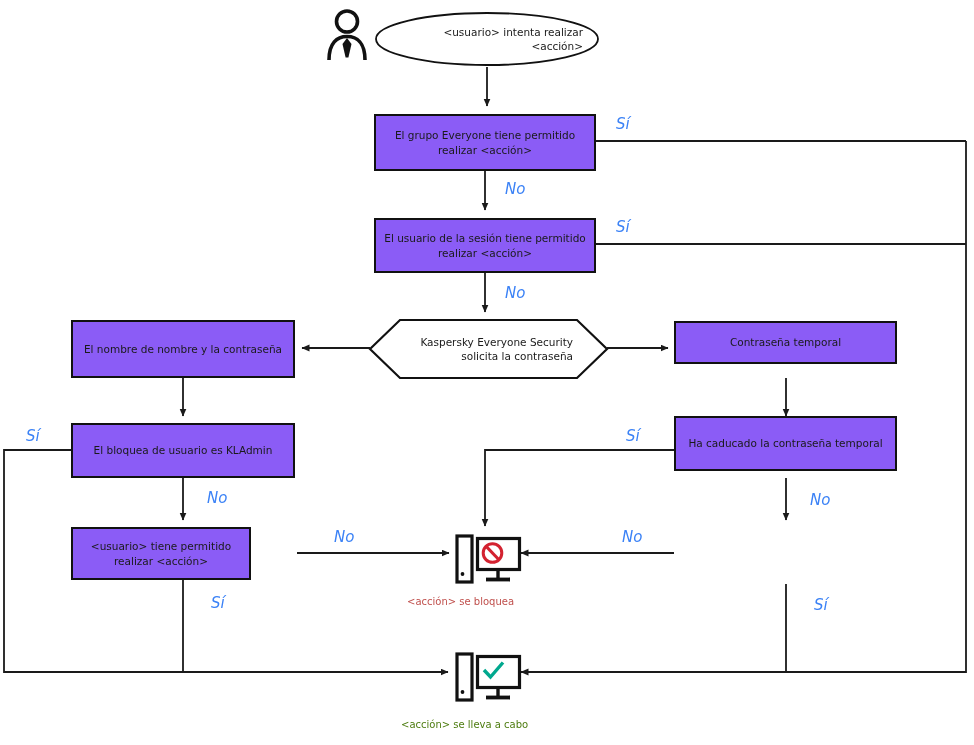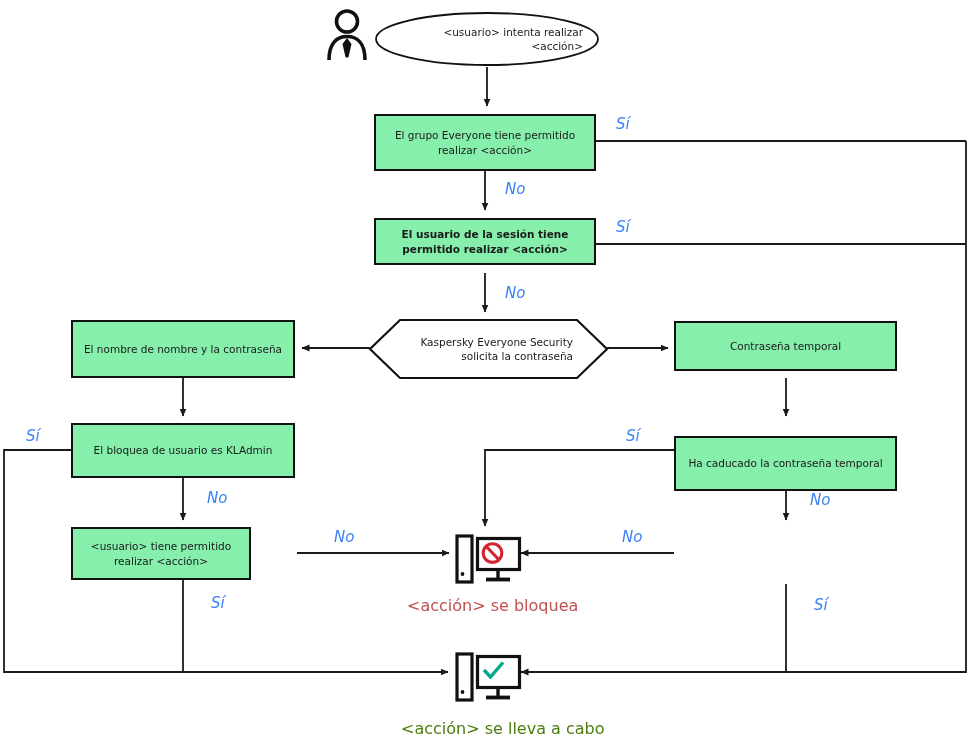--- a/index.html
+++ b/index.html
@@ -2,33 +2,33 @@
 <html><head>
 <meta charset="utf-8">
 <style>
   html,body{margin:0;padding:0;background:#ffffff;}
   #stage{
     position:relative;width:974px;height:745px;background:#ffffff;
     font-family:"DejaVu Sans","Liberation Sans",sans-serif;color:#1a1a1a;overflow:hidden;
   }
   #wires{position:absolute;left:0;top:0;width:974px;height:745px;}
   .node{
-    position:absolute;box-sizing:border-box;border:2px solid #111111;background:#86efac;
+    position:absolute;box-sizing:border-box;border:2px solid #111111;background:#8b5cf6;
     display:flex;align-items:center;justify-content:center;text-align:center;
     font-size:10.5px;line-height:1.35;padding:3px 8px;
   }
   .shape-label{
     position:absolute;box-sizing:border-box;display:flex;align-items:center;justify-content:center;
     text-align:right;font-size:10.5px;line-height:1.35;padding:0 10px;
   }
   .edge-label{
     position:absolute;font-size:15px;color:#3b82f6;white-space:nowrap;font-style:italic;
   }
   .status-label{
-    position:absolute;font-size:16px;white-space:nowrap;
+    position:absolute;font-size:10px;white-space:nowrap;
   }
   .status-blocked{color:#c0504d;}
   .status-success{color:#4d7c0f;}
   .wire{stroke:#1a1a1a;stroke-width:1.8;fill:none;}
 </style>
 </head>
 <body>
 
 <div id="stage">
 
@@ -87,33 +87,33 @@
       <line x1="498" y1="688" x2="498" y2="696" stroke="#111" stroke-width="3.4"></line>
       <line x1="486" y1="697.5" x2="510" y2="697.5" stroke="#111" stroke-width="3.8"></line>
       <polyline points="484,670 490.5,677 503,662.5" fill="none" stroke="#00a88e" stroke-width="3.4"></polyline>
     </g>
   </svg>
 
   <div class="shape-label" style="left:381px;top:14px;width:212px;height:50px;">&lt;usuario&gt; intenta realizar &lt;acción&gt;</div>
 
   <div class="node" style="left:374px;top:114px;width:222px;height:57px;">El grupo Everyone tiene permitido realizar &lt;acción&gt;</div>
 
-  <div class="node" style="left:374px;top:218px;width:222px;height:47px;font-weight:bold;">El usuario de la sesión tiene permitido realizar &lt;acción&gt;</div>
+  <div class="node" style="left:374px;top:218px;width:222px;height:55px;">El usuario de la sesión tiene permitido realizar &lt;acción&gt;</div>
 
   <div class="shape-label" style="left:393px;top:320px;width:190px;height:58px;">Kaspersky Everyone Security solicita la contraseña</div>
 
   <div class="node" style="left:71px;top:320px;width:224px;height:58px;">El nombre de nombre y la contraseña</div>
 
   <div class="node" style="left:71px;top:423px;width:224px;height:55px;">El bloquea de usuario es KLAdmin</div>
 
   <div class="node" style="left:71px;top:527px;width:180px;height:53px;">&lt;usuario&gt; tiene permitido realizar &lt;acción&gt;</div>
 
-  <div class="node" style="left:674px;top:321px;width:223px;height:50px;">Contraseña temporal</div>
+  <div class="node" style="left:674px;top:321px;width:223px;height:43px;">Contraseña temporal</div>
 
-  <div class="node" style="left:674px;top:436px;width:223px;height:55px;">Ha caducado la contraseña temporal</div>
+  <div class="node" style="left:674px;top:416px;width:223px;height:55px;">Ha caducado la contraseña temporal</div>
 
 
   <div class="edge-label" style="left:616px;top:115px;">Sí</div>
   <div class="edge-label" style="left:505px;top:180px;">No</div>
   <div class="edge-label" style="left:616px;top:218px;">Sí</div>
   <div class="edge-label" style="left:505px;top:284px;">No</div>
   <div class="edge-label" style="left:26px;top:427px;">Sí</div>
   <div class="edge-label" style="left:207px;top:489px;">No</div>
   <div class="edge-label" style="left:334px;top:528px;">No</div>
   <div class="edge-label" style="left:211px;top:594px;">Sí</div>

